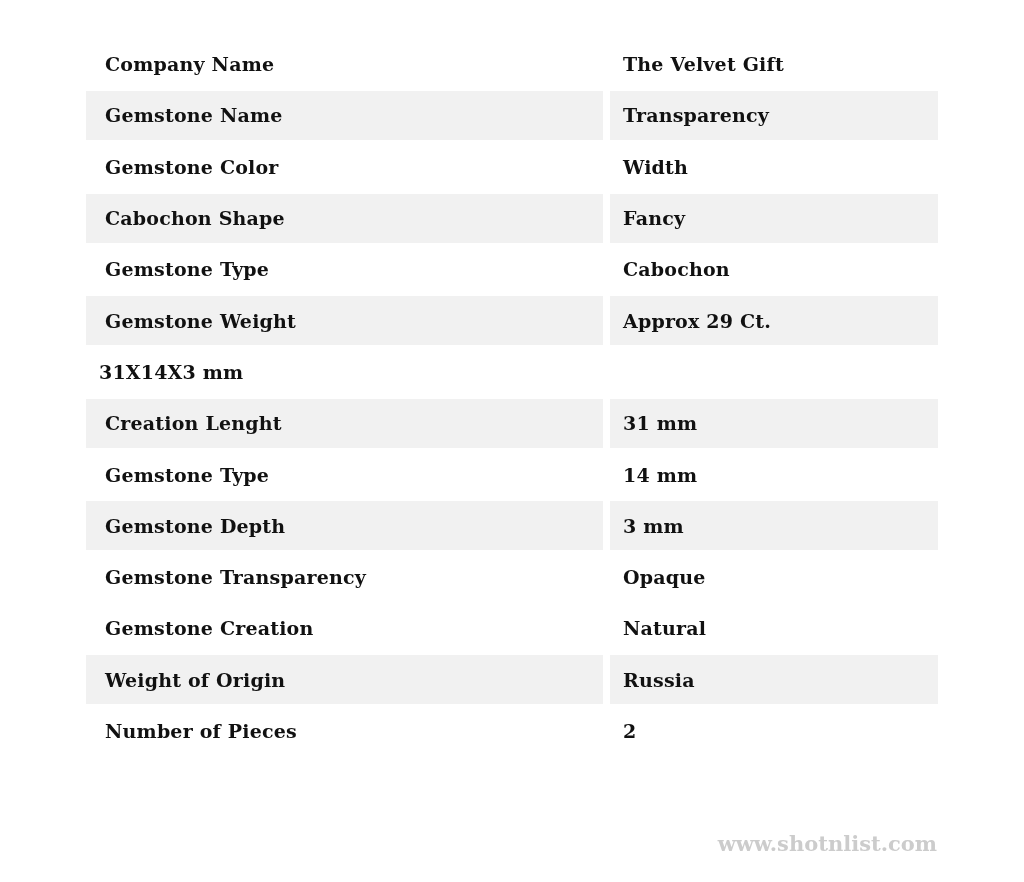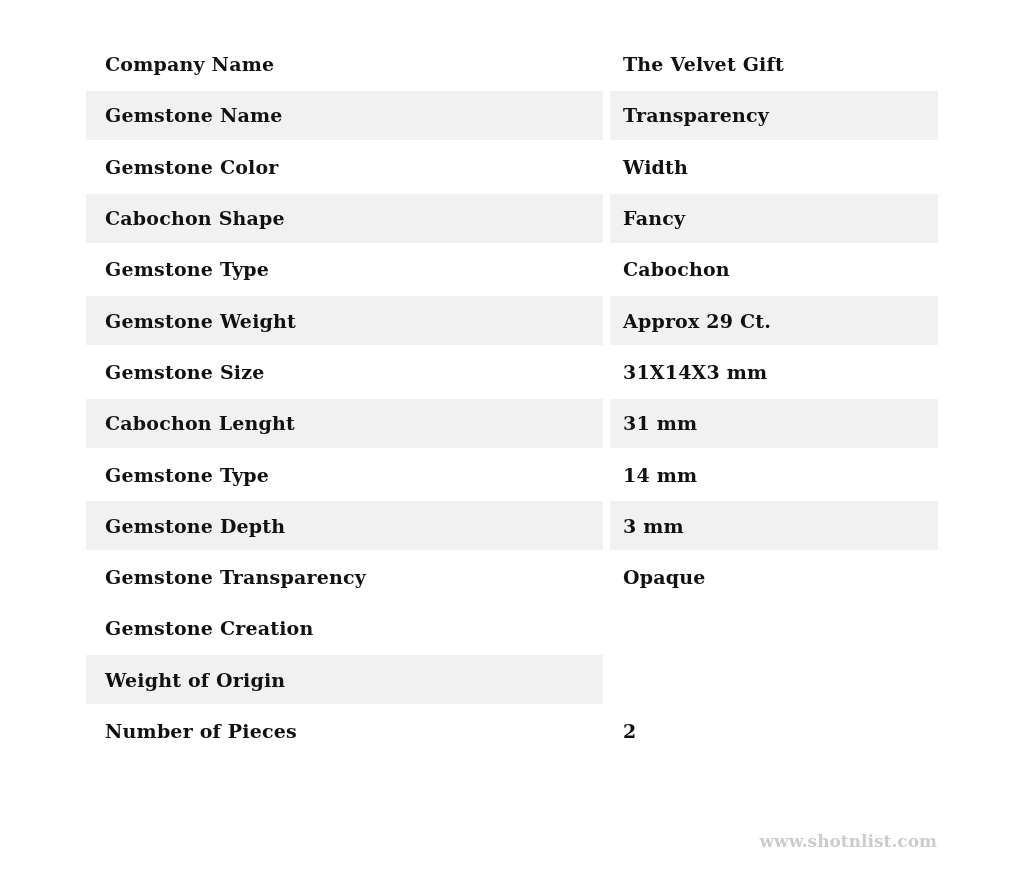--- a/index.html
+++ b/index.html
@@ -45,21 +45,21 @@
     flex:1;
     padding-left:13px;
   }
   .row.striped .cell{
     background:var(--stripe);
   }
   .watermark{
     position:absolute;
     top:831px;
     right:87px;
-    font-size:17px;
+    font-size:21px;
     font-weight:bold;
     color:var(--watermark);
   }
 </style>
 </head>
 <body>
 
 <div class="spec-table" id="spec-table">
   <div class="row">
     <div class="cell label">Company Name</div>
@@ -85,26 +85,25 @@
     <div class="cell label">Gemstone Type</div>
     <div class="cell value">Cabochon</div>
   </div>
 
   <div class="row striped">
     <div class="cell label">Gemstone Weight</div>
     <div class="cell value">Approx 29 Ct.</div>
   </div>
 
   <div class="row">
-    <div class="cell label">Gemstone Size</div>
     <div class="cell value">31X14X3 mm</div>
   </div>
 
   <div class="row striped">
-    <div class="cell label">Cabochon Lenght</div>
+    <div class="cell label">Creation Lenght</div>
     <div class="cell value">31 mm</div>
   </div>
 
   <div class="row">
     <div class="cell label">Gemstone Type</div>
     <div class="cell value">14 mm</div>
   </div>
 
   <div class="row striped">
     <div class="cell label">Gemstone Depth</div>
@@ -112,24 +111,26 @@
   </div>
 
   <div class="row">
     <div class="cell label">Gemstone Transparency</div>
     <div class="cell value">Opaque</div>
   </div>
 
 
   <div class="row">
     <div class="cell label">Gemstone Creation</div>
+    <div class="cell value">Natural</div>
   </div>
 
   <div class="row striped">
     <div class="cell label">Weight of Origin</div>
+    <div class="cell value">Russia</div>
   </div>
 
   <div class="row">
     <div class="cell label">Number of Pieces</div>
     <div class="cell value">2</div>
   </div>
 </div>
 
 <div class="watermark">www.shotnlist.com</div>
 

